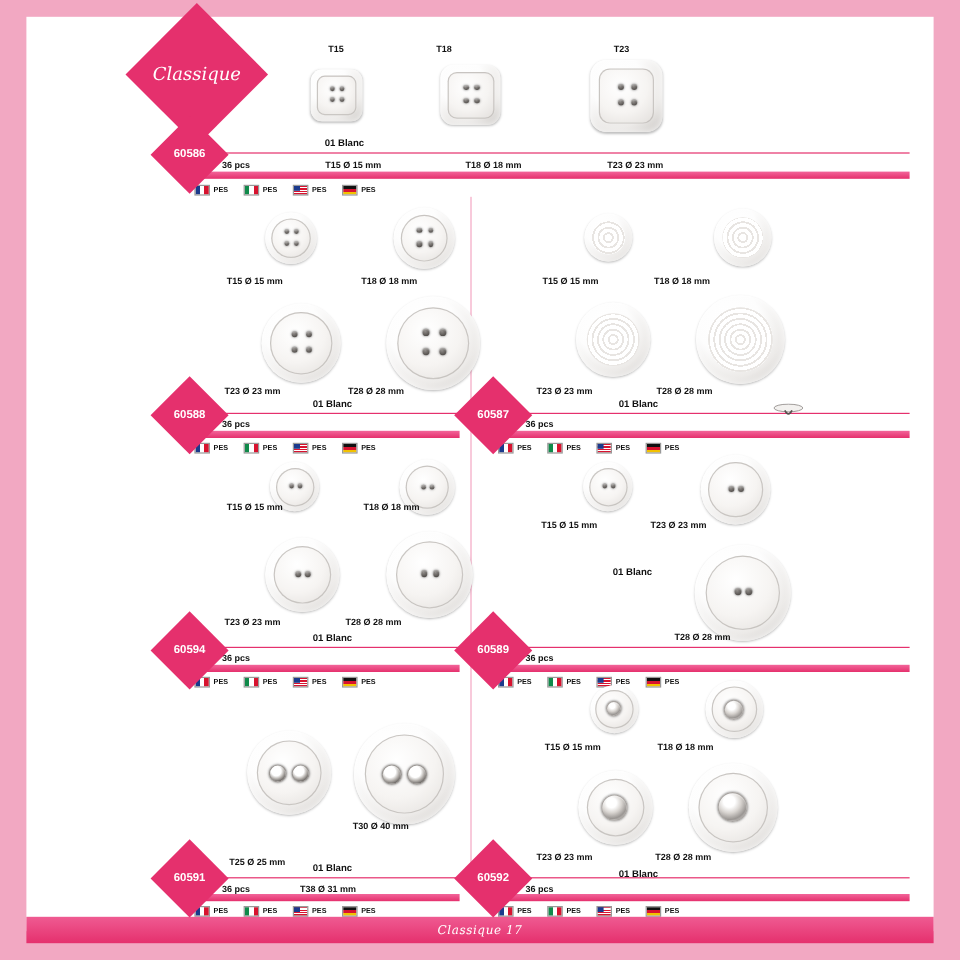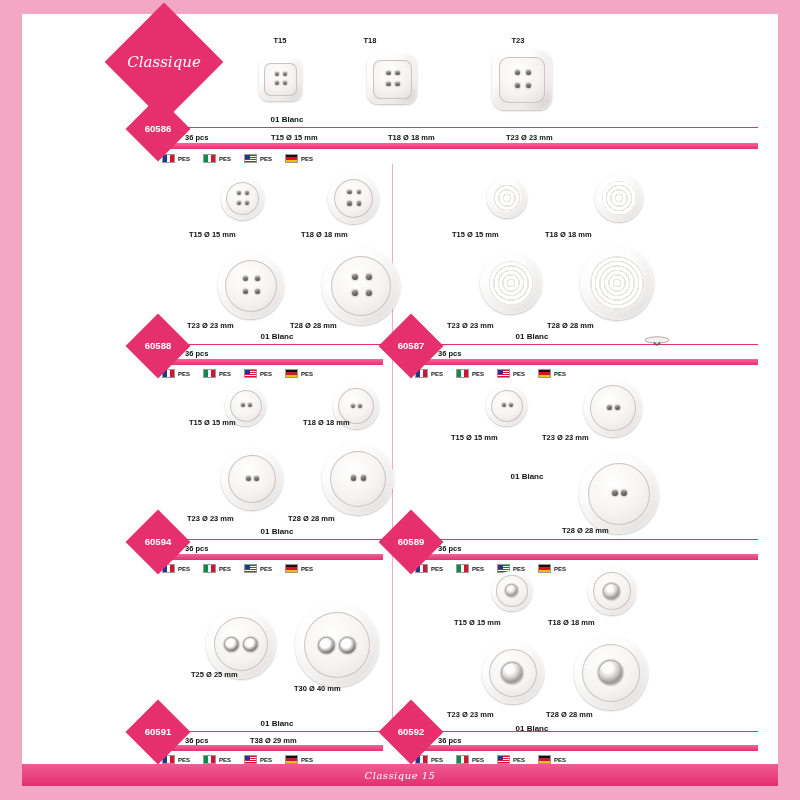--- a/index.html
+++ b/index.html
@@ -495,30 +495,30 @@
       <div class="hole ring" style="left:53%; top:40%; width:15px; height:15px;"></div>
     </div>
   </div>
   <div class="btn" style="left:273px; top:589px; width:84px; height:84px;">
     <div class="rim"></div>
     <div class="holes">
       <div class="hole ring" style="left:27%; top:40%; width:17px; height:17px;"></div>
       <div class="hole ring" style="left:52%; top:40%; width:17px; height:17px;"></div>
     </div>
   </div>
-  <div class="lbl" style="left:169px; top:656px;">T25 Ø 25 mm</div>
+  <div class="lbl" style="left:169px; top:700px;">T25 Ø 25 mm</div>
   <div class="lbl" style="left:272px; top:670px;">T30 Ø 40 mm</div>
 
   <div class="code-diamond" style="left:113px; top:695px;">
     <span>60591</span>
   </div>
   <div class="blanc" style="left:200px; top:705px; width:110px;">01 Blanc</div>
   <div class="thinline" style="left:146px; top:717px; width:215px;"></div>
   <div class="pcs" style="left:163px; top:722px;">36 pcs</div>
-  <div class="lbl" style="left:228px; top:722px;">T38 Ø 29 mm</div>
+  <div class="lbl" style="left:228px; top:722px;">T38 Ø 31 mm</div>
   <div class="pinkline" style="left:146px; top:731px; width:215px;"></div>
   <div class="flagrow" style="left:140px; top:741px;">
     <div class="flagitem">
         <span class="flag fr"></span>
         <span class="flagtxt">PES</span>
       </div>
     <div class="flagitem">
         <span class="flag it"></span>
         <span class="flagtxt">PES</span>
       </div>
@@ -584,14 +584,14 @@
       </div>
     <div class="flagitem">
         <span class="flag de"></span>
         <span class="flagtxt">PES</span>
       </div>
   </div>
 
 </div>
 
 <div id="footer">
-  <span>Classique 15</span>
+  <span>Classique 17</span>
 </div>
 
 </body></html>

